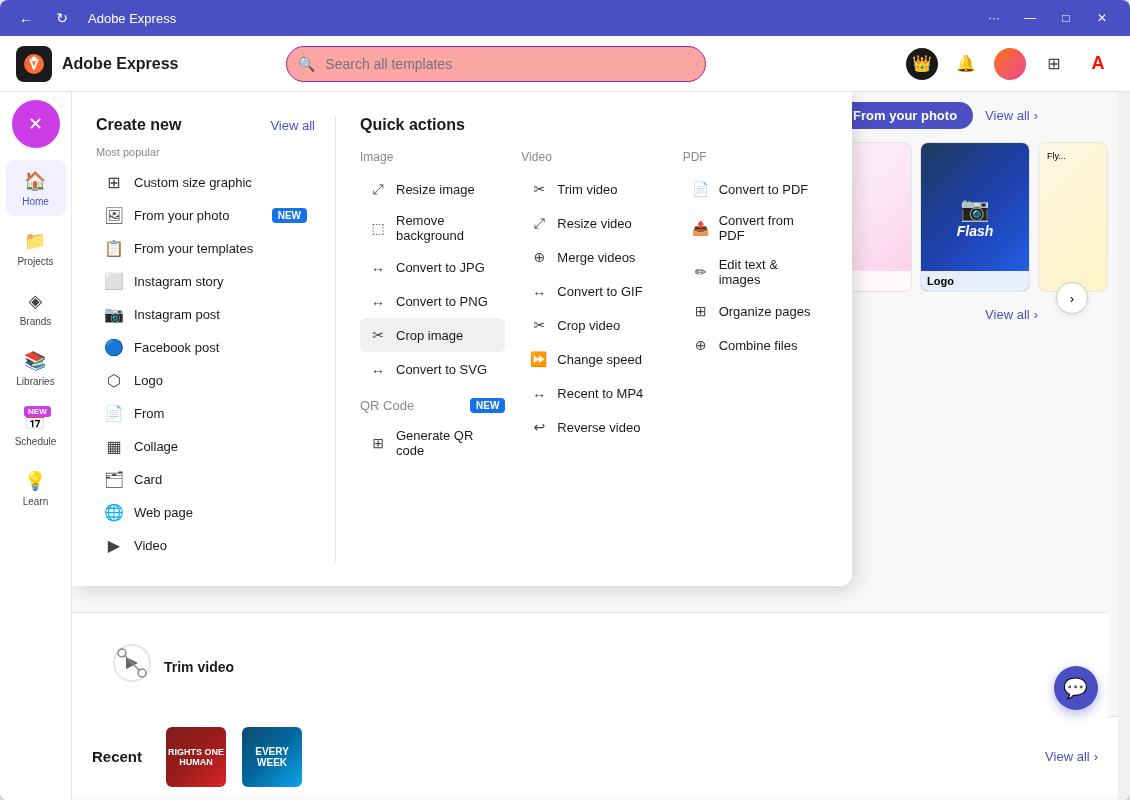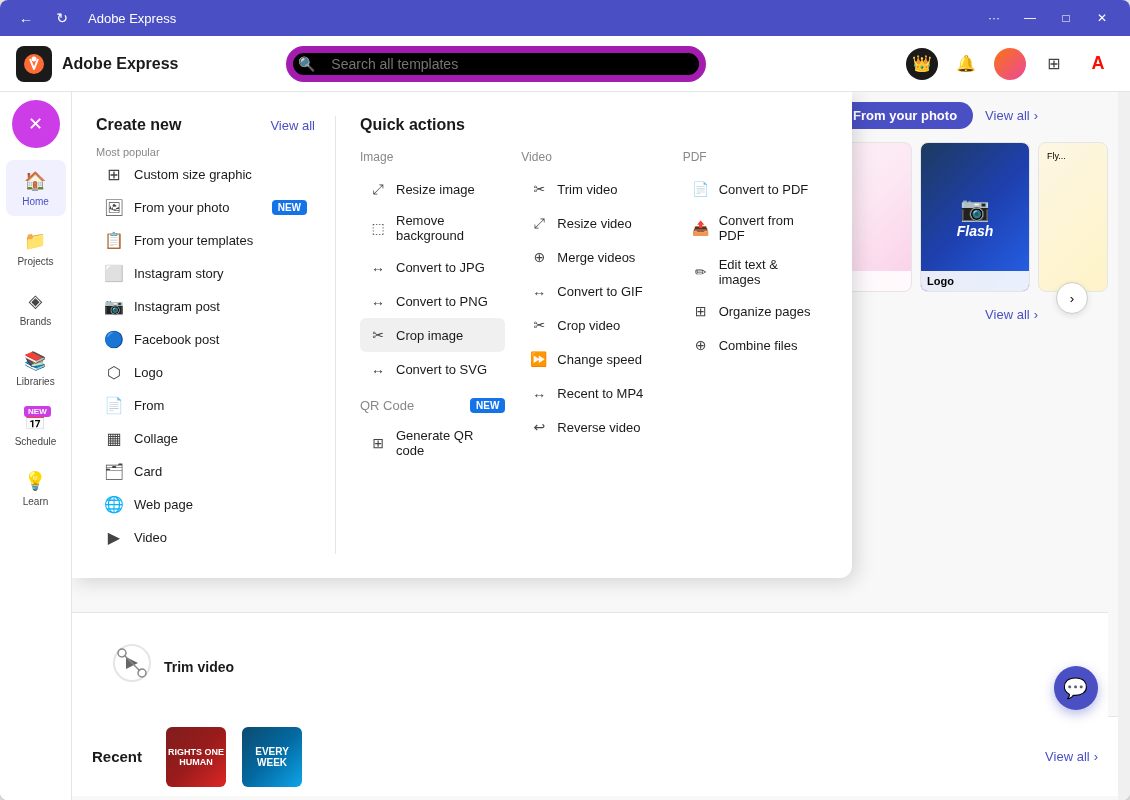--- a/index.html
+++ b/index.html
@@ -130,27 +130,27 @@
     .search-bar {
       flex: 1;
       max-width: 420px;
       margin: 0 auto;
       position: relative;
     }
 
     .search-bar input {
       width: 100%;
       height: 36px;
-      border: 7px solid #a21caf;
+      border: 1px solid #a21caf;
       border-radius: 20px;
       padding: 0 16px 0 38px;
       font-size: 14px;
       outline: none;
       color: #666;
-      background: #000000;
+      background: #fca5a5;
     }
 
     .search-icon-wrap {
       position: absolute;
       left: 12px;
       top: 50%;
       transform: translateY(-50%);
       color: #666;
       font-size: 14px;
     }
@@ -324,20 +324,21 @@
     .view-all-link {
       font-size: 13px;
       color: #4a4fc4;
       text-decoration: none;
       cursor: pointer;
     }
 
     .most-popular-label {
       font-size: 11px;
       color: #888;
+      margin-bottom: 8px;
       font-weight: 500;
       text-transform: none;
     }
 
     .create-item {
       display: flex;
       align-items: center;
       gap: 10px;
       padding: 7px 8px;
       border-radius: 6px;

